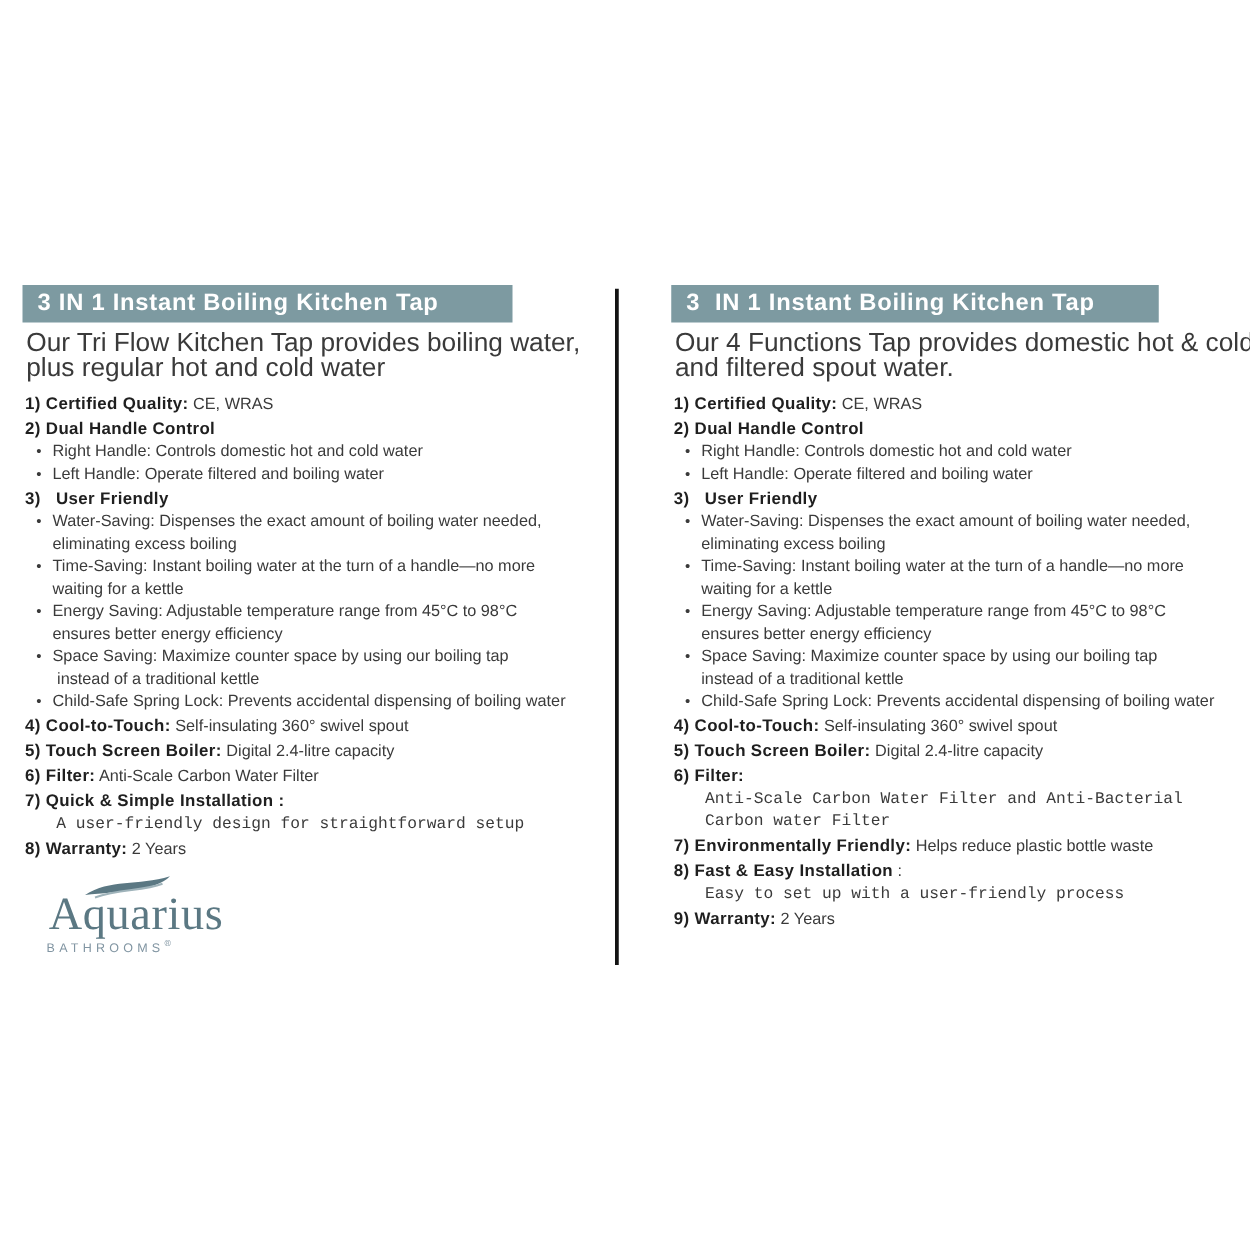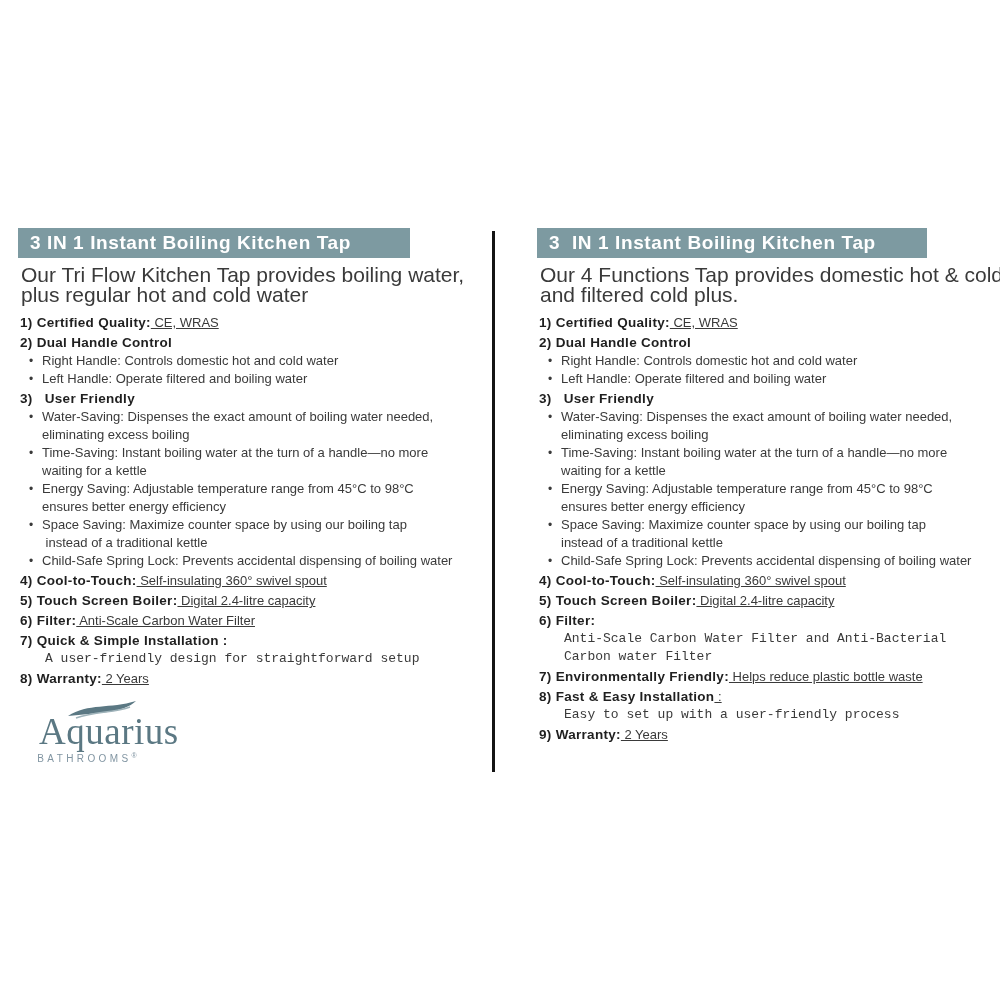--- a/index.html
+++ b/index.html
@@ -40,21 +40,21 @@
     color:var(--body-text,#3a3a3a);
     white-space:pre-wrap;
   }
   .item-head{margin-top:2px;}
   .num,.label{
     font-weight:bold;
     font-size:13.5px;
     color:var(--bold-text,#1f1f1f);
     letter-spacing:0.3px;
   }
-  .value{color:var(--body-text,#3a3a3a);text-decoration:underline;}
+  .value{color:var(--body-text,#3a3a3a);}
   .subline{padding-left:25px;white-space:pre;font-family:Liberation Mono, monospace;}
   .bullet{display:flex;padding-left:9px;}
   .bullet .dot{width:13px;flex:0 0 13px;color:#3a3a3a;font-size:12px;}
   .bullet-line{white-space:pre;}
 
   .divider{
     position:absolute;left:492px;top:231px;
     width:3px;height:541px;
     background:var(--divider,#141414);
   }
@@ -86,21 +86,21 @@
   <section class="column left">
     <div class="header-bar">3 IN 1 Instant Boiling Kitchen Tap</div>
     <div class="intro"><div class="intro-line">Our Tri Flow Kitchen Tap provides boiling water,</div><div class="intro-line">plus regular hot and cold water</div></div>
     <div class="items"><div class="item"><div class="item-head"><span class="num">1) </span><span class="label">Certified Quality:</span><span class="value"> CE, WRAS</span></div></div><div class="item"><div class="item-head"><span class="num">2) </span><span class="label">Dual Handle Control</span></div><div class="bullet"><span class="dot">•</span><div class="bullet-text"><div class="bullet-line">Right Handle: Controls domestic hot and cold water</div></div></div><div class="bullet"><span class="dot">•</span><div class="bullet-text"><div class="bullet-line">Left Handle: Operate filtered and boiling water</div></div></div></div><div class="item"><div class="item-head"><span class="num">3) </span><span class="label">  User Friendly</span></div><div class="bullet"><span class="dot">•</span><div class="bullet-text"><div class="bullet-line">Water-Saving: Dispenses the exact amount of boiling water needed,</div><div class="bullet-line">eliminating excess boiling</div></div></div><div class="bullet"><span class="dot">•</span><div class="bullet-text"><div class="bullet-line">Time-Saving: Instant boiling water at the turn of a handle—no more</div><div class="bullet-line">waiting for a kettle</div></div></div><div class="bullet"><span class="dot">•</span><div class="bullet-text"><div class="bullet-line">Energy Saving: Adjustable temperature range from 45°C to 98°C</div><div class="bullet-line">ensures better energy efficiency</div></div></div><div class="bullet"><span class="dot">•</span><div class="bullet-text"><div class="bullet-line">Space Saving: Maximize counter space by using our boiling tap</div><div class="bullet-line"> instead of a traditional kettle</div></div></div><div class="bullet"><span class="dot">•</span><div class="bullet-text"><div class="bullet-line">Child-Safe Spring Lock: Prevents accidental dispensing of boiling water</div></div></div></div><div class="item"><div class="item-head"><span class="num">4) </span><span class="label">Cool-to-Touch:</span><span class="value"> Self-insulating 360° swivel spout</span></div></div><div class="item"><div class="item-head"><span class="num">5) </span><span class="label">Touch Screen Boiler:</span><span class="value"> Digital 2.4-litre capacity</span></div></div><div class="item"><div class="item-head"><span class="num">6) </span><span class="label">Filter:</span><span class="value"> Anti-Scale Carbon Water Filter</span></div></div><div class="item"><div class="item-head"><span class="num">7) </span><span class="label">Quick &amp; Simple Installation :</span></div><div class="subline">A user-friendly design for straightforward setup</div></div><div class="item"><div class="item-head"><span class="num">8) </span><span class="label">Warranty:</span><span class="value"> 2 Years</span></div></div></div>
   </section>
 
   <div class="divider"></div>
 
   <section class="column right">
     <div class="header-bar">3  IN 1 Instant Boiling Kitchen Tap</div>
-    <div class="intro"><div class="intro-line">Our 4 Functions Tap provides domestic hot &amp; cold water,</div><div class="intro-line">and filtered cold plus.</div></div>
+    <div class="intro"><div class="intro-line">Our 4 Functions Tap provides domestic hot &amp; cold water,</div><div class="intro-line">and filtered spout water.</div></div>
     <div class="items"><div class="item"><div class="item-head"><span class="num">1) </span><span class="label">Certified Quality:</span><span class="value"> CE, WRAS</span></div></div><div class="item"><div class="item-head"><span class="num">2) </span><span class="label">Dual Handle Control</span></div><div class="bullet"><span class="dot">•</span><div class="bullet-text"><div class="bullet-line">Right Handle: Controls domestic hot and cold water</div></div></div><div class="bullet"><span class="dot">•</span><div class="bullet-text"><div class="bullet-line">Left Handle: Operate filtered and boiling water</div></div></div></div><div class="item"><div class="item-head"><span class="num">3) </span><span class="label">  User Friendly</span></div><div class="bullet"><span class="dot">•</span><div class="bullet-text"><div class="bullet-line">Water-Saving: Dispenses the exact amount of boiling water needed,</div><div class="bullet-line">eliminating excess boiling</div></div></div><div class="bullet"><span class="dot">•</span><div class="bullet-text"><div class="bullet-line">Time-Saving: Instant boiling water at the turn of a handle—no more</div><div class="bullet-line">waiting for a kettle</div></div></div><div class="bullet"><span class="dot">•</span><div class="bullet-text"><div class="bullet-line">Energy Saving: Adjustable temperature range from 45°C to 98°C</div><div class="bullet-line">ensures better energy efficiency</div></div></div><div class="bullet"><span class="dot">•</span><div class="bullet-text"><div class="bullet-line">Space Saving: Maximize counter space by using our boiling tap</div><div class="bullet-line">instead of a traditional kettle</div></div></div><div class="bullet"><span class="dot">•</span><div class="bullet-text"><div class="bullet-line">Child-Safe Spring Lock: Prevents accidental dispensing of boiling water</div></div></div></div><div class="item"><div class="item-head"><span class="num">4) </span><span class="label">Cool-to-Touch:</span><span class="value"> Self-insulating 360° swivel spout</span></div></div><div class="item"><div class="item-head"><span class="num">5) </span><span class="label">Touch Screen Boiler:</span><span class="value"> Digital 2.4-litre capacity</span></div></div><div class="item"><div class="item-head"><span class="num">6) </span><span class="label">Filter:</span></div><div class="subline">Anti-Scale Carbon Water Filter and Anti-Bacterial</div><div class="subline">Carbon water Filter</div></div><div class="item"><div class="item-head"><span class="num">7) </span><span class="label">Environmentally Friendly:</span><span class="value"> Helps reduce plastic bottle waste</span></div></div><div class="item"><div class="item-head"><span class="num">8) </span><span class="label">Fast &amp; Easy Installation</span><span class="value"> :</span></div><div class="subline">Easy to set up with a user-friendly process</div></div><div class="item"><div class="item-head"><span class="num">9) </span><span class="label">Warranty:</span><span class="value"> 2 Years</span></div></div></div>
   </section>
 
   <div class="logo">
     <svg class="logo-wave" viewBox="0 0 72 20" xmlns="http://www.w3.org/2000/svg">
       <path d="M2 16 C 22 3, 44 9, 70 1 C 58 13, 30 13, 2 16 Z" fill="#5b7883"></path>
       <path d="M10 18 C 30 11, 48 13, 64 7" fill="none" stroke="#9fb3ba" stroke-width="1.6"></path>
     </svg>
     <div class="logo-name">Aquarius</div>
     <div class="logo-sub"><span>BATHROOMS</span><span class="reg">®</span></div>

